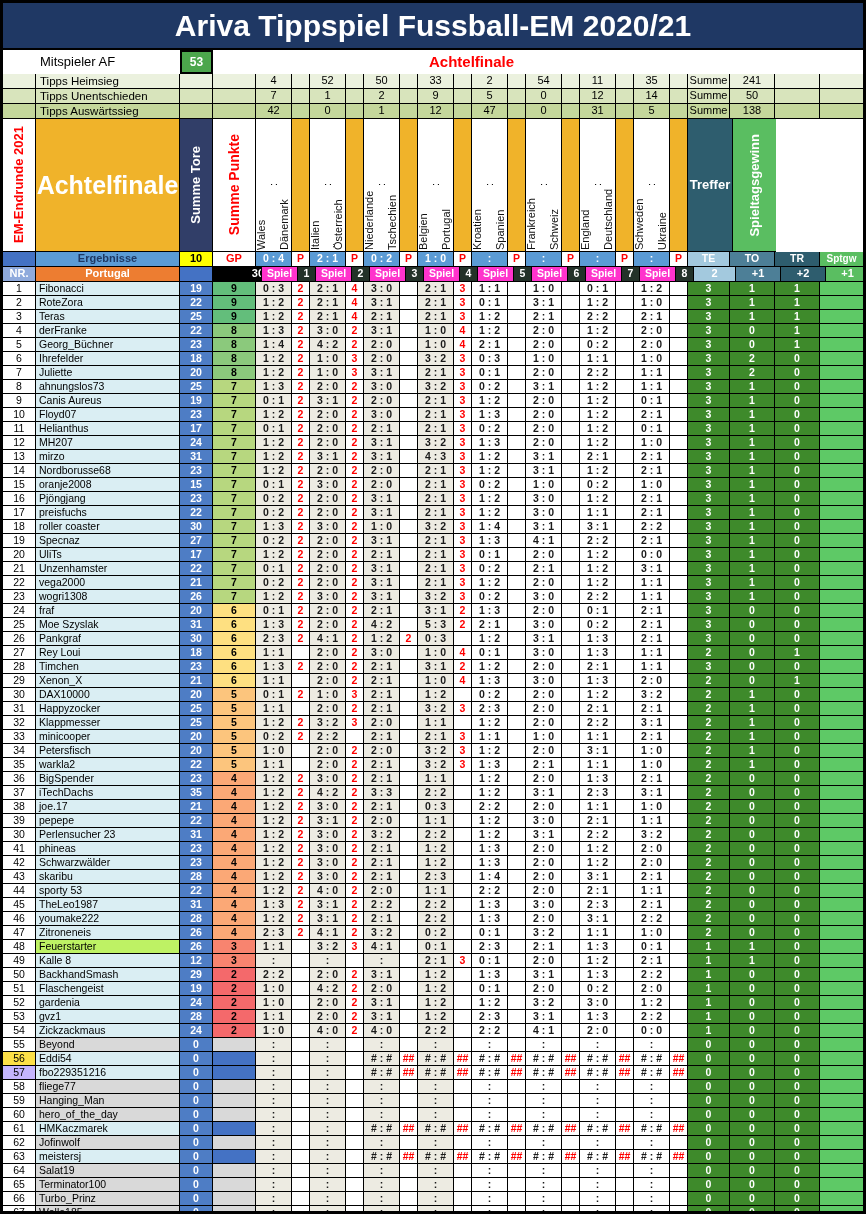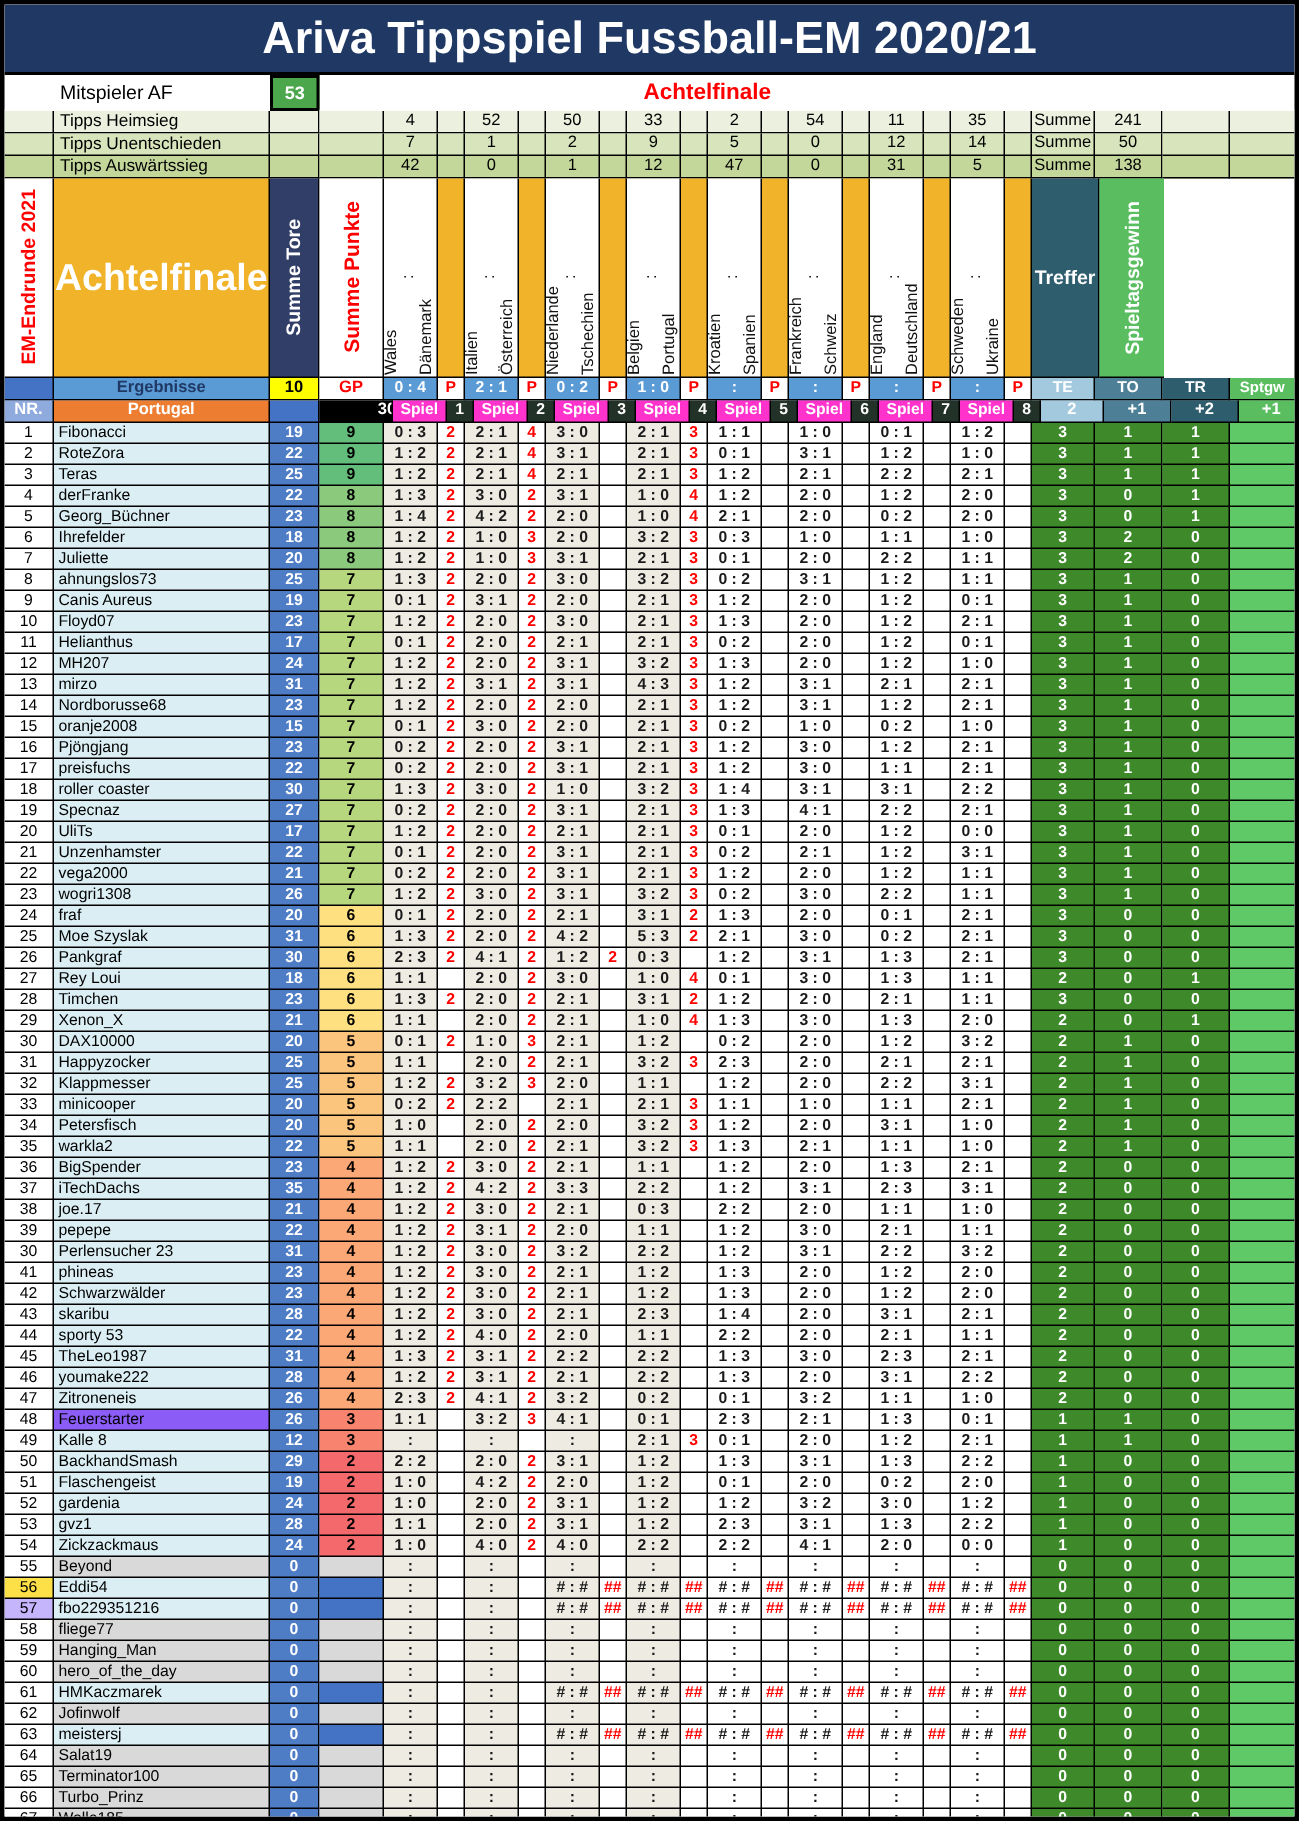--- a/index.html
+++ b/index.html
@@ -1497,21 +1497,21 @@
         <div class="cell c-p pcell"></div>
         <div class="cell c-score tipcell" style="background:#ffffff;">1 : 0</div>
         <div class="cell c-p pcell"></div>
         <div class="cell c-te tecell">2</div>
         <div class="cell c-to tecell">0</div>
         <div class="cell c-tr tecell">0</div>
         <div class="cell c-sg sgcell" style="border-right:none;"></div>
       </div>
       <div class="row p-row">
         <div class="cell c-nr" style="background:#fff;">48</div>
-        <div class="cell c-name namecell" style="background:#8b5cf6;">Feuerstarter</div>
+        <div class="cell c-name namecell" style="background:#bef264;">Feuerstarter</div>
         <div class="cell c-tore torecell">26</div>
         <div class="cell c-pkt" style="background:#f8846f;font-weight:600;">3</div>
         <div class="cell c-score tipcell" style="background:#edebe2;">1 : 1</div>
         <div class="cell c-p pcell"></div>
         <div class="cell c-score tipcell" style="background:#edebe2;">3 : 2</div>
         <div class="cell c-p pcell">3</div>
         <div class="cell c-score tipcell" style="background:#edebe2;">4 : 1</div>
         <div class="cell c-p pcell"></div>
         <div class="cell c-score tipcell" style="background:#edebe2;">0 : 1</div>
         <div class="cell c-p pcell"></div>

